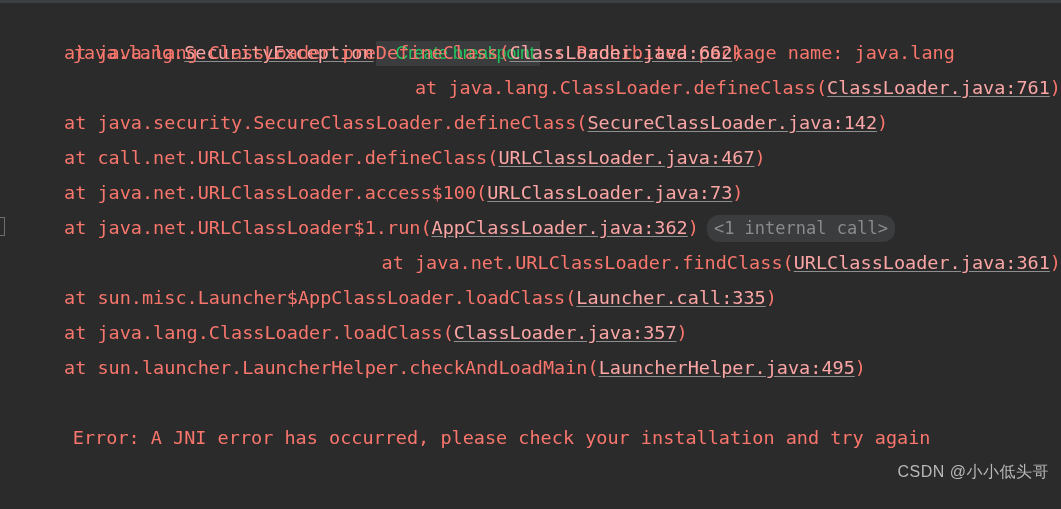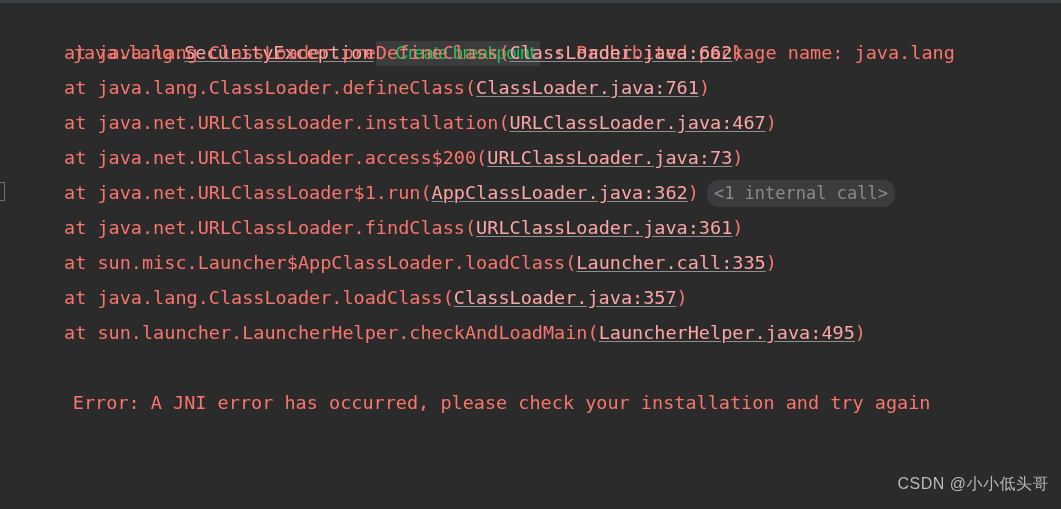--- a/index.html
+++ b/index.html
@@ -95,21 +95,21 @@
     width: 7px;
     height: 19px;
     border: 1.6px solid #6e6e6e;
     border-left: none;
     box-sizing: border-box;
   }
 
   .watermark {
     position: absolute;
     right: 12px;
-    top: 474px;
+    top: 462px;
     font-family: "Liberation Sans", "DejaVu Sans", sans-serif;
     font-size: 16px;
     color: #b9b9b9;
     letter-spacing: 0.5px;
     white-space: pre;
   }
 </style>
 </head>
 <body>
 
@@ -118,25 +118,26 @@
   <div class="top-edge"></div>
 
   <div class="lines">
 
     <div class="line">
       <span class="err">java.lang.</span><span class="link">SecurityException</span><span class="hint-chip">Create breakpoint</span><span class="err"> : Prohibited package name: java.lang</span>
     </div>
 
     <div id="frames">
         <div class="line indent" style="position: relative;"><span class="err">at java.lang.ClassLoader.preDefineClass(</span><span class="link">ClassLoader.java:662</span><span class="err">)</span></div>
-        <div class="line indent" style="position: relative;"><span class="err">at java.lang.ClassLoader.defineClass(</span><span class="link">ClassLoader.java:761</span><span class="err">)</span></div>
-        <div class="line indent" style="position: relative;"><span class="err">at java.net.URLClassLoader.installation(</span><span class="link">URLClassLoader.java:467</span><span class="err">)</span></div>
-        <div class="line indent" style="position: relative;"><span class="err">at java.net.URLClassLoader.access$200(</span><span class="link">URLClassLoader.java:73</span><span class="err">)</span></div>
+        <div class="line indent" style="position: relative; text-align: right;"><span class="err">at java.lang.ClassLoader.defineClass(</span><span class="link">ClassLoader.java:761</span><span class="err">)</span></div>
+        <div class="line indent" style="position: relative;"><span class="err">at java.security.SecureClassLoader.defineClass(</span><span class="link">SecureClassLoader.java:142</span><span class="err">)</span></div>
+        <div class="line indent" style="position: relative;"><span class="err">at call.net.URLClassLoader.defineClass(</span><span class="link">URLClassLoader.java:467</span><span class="err">)</span></div>
+        <div class="line indent" style="position: relative;"><span class="err">at java.net.URLClassLoader.access$100(</span><span class="link">URLClassLoader.java:73</span><span class="err">)</span></div>
         <div class="line indent" style="position: relative;"><span class="gutter-marker"></span><span class="err">at java.net.URLClassLoader$1.run(</span><span class="link">AppClassLoader.java:362</span><span class="err">)</span><span class="fold-chip">&lt;1 internal call&gt;</span></div>
-        <div class="line indent" style="position: relative;"><span class="err">at java.net.URLClassLoader.findClass(</span><span class="link">URLClassLoader.java:361</span><span class="err">)</span></div>
+        <div class="line indent" style="position: relative; text-align: right;"><span class="err">at java.net.URLClassLoader.findClass(</span><span class="link">URLClassLoader.java:361</span><span class="err">)</span></div>
         <div class="line indent" style="position: relative;"><span class="err">at sun.misc.Launcher$AppClassLoader.loadClass(</span><span class="link">Launcher.call:335</span><span class="err">)</span></div>
         <div class="line indent" style="position: relative;"><span class="err">at java.lang.ClassLoader.loadClass(</span><span class="link">ClassLoader.java:357</span><span class="err">)</span></div>
         <div class="line indent" style="position: relative;"><span class="err">at sun.launcher.LauncherHelper.checkAndLoadMain(</span><span class="link">LauncherHelper.java:495</span><span class="err">)</span></div>
       </div>
 
     <div class="line">
       <span class="err">Error: A JNI error has occurred, please check your installation and try again</span>
     </div>
     <div class="line">
       

